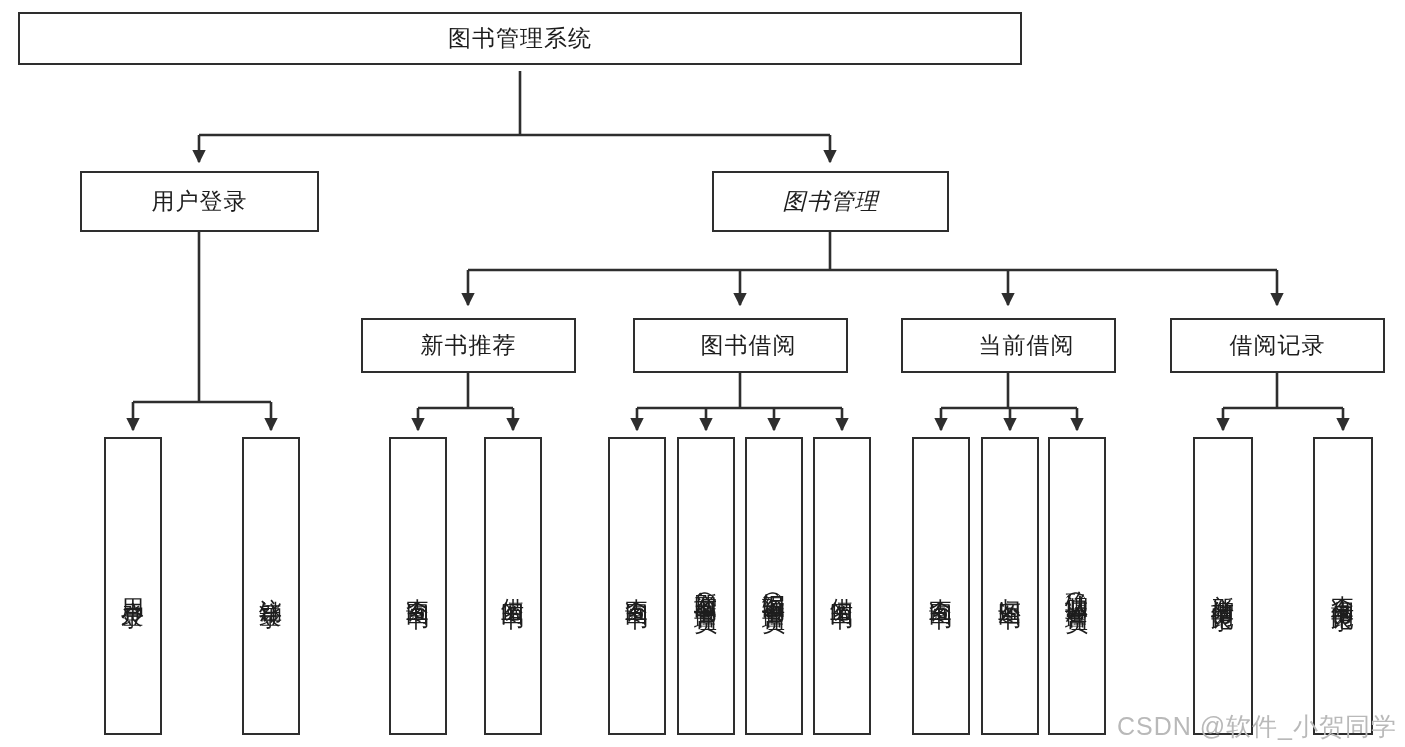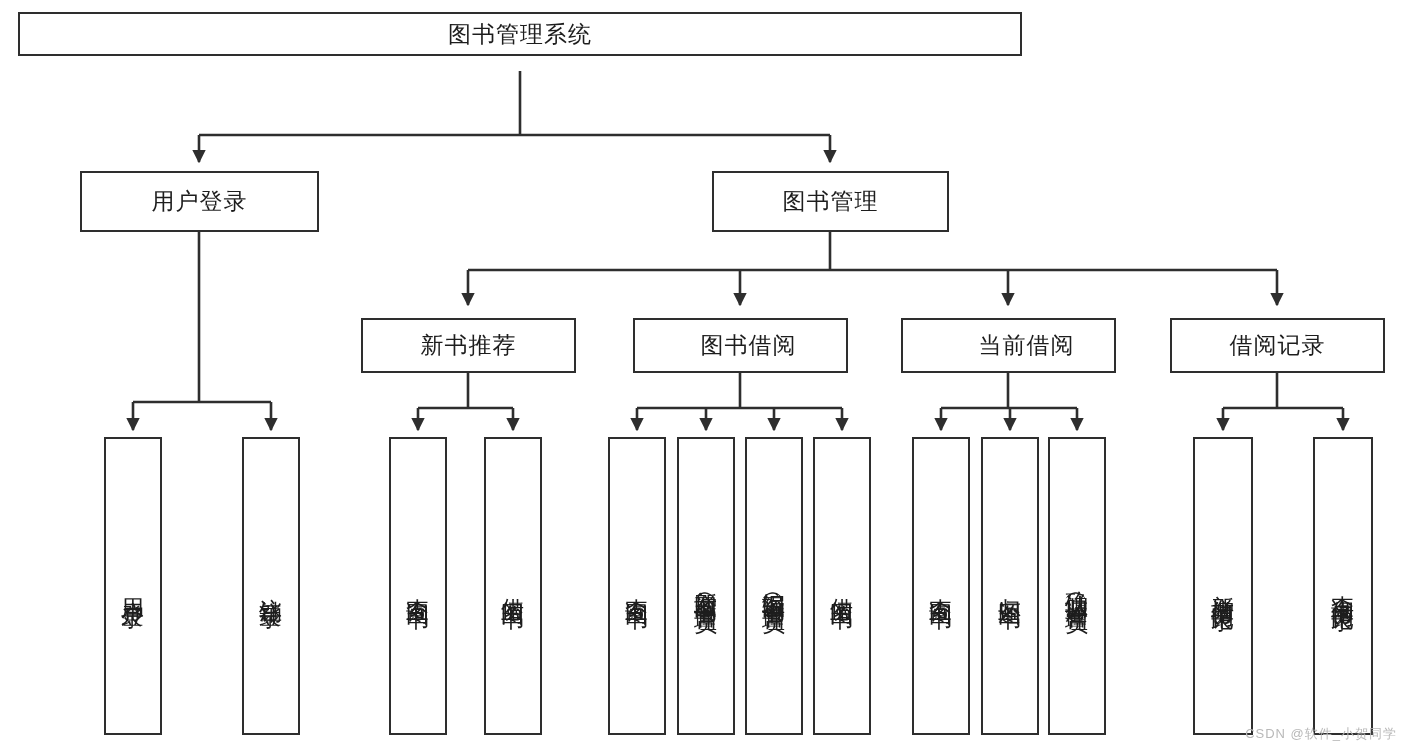--- a/index.html
+++ b/index.html
@@ -33,21 +33,21 @@
     white-space:nowrap;
   }
   .node.v > span{
     writing-mode:vertical-rl;
     text-orientation:upright;
     display:block;
   }
   #watermark{
     position:absolute;
     right:8px;bottom:4px;
-    font-size:13px;
+    font-size:25px;
     color:#b9b9b9;
     letter-spacing:1px;
     z-index:5;
     white-space:nowrap;
   }
 </style>
 </head>
 <body>
 
 <div id="stage">
@@ -95,28 +95,28 @@
       <path d="M 1010 408 L 1010 430" marker-end="url(#arw)"></path>
       <path d="M 1077 408 L 1077 430" marker-end="url(#arw)"></path>
 
       <path d="M 1277 373 L 1277 408"></path>
       <path d="M 1223 408 L 1343 408"></path>
       <path d="M 1223 408 L 1223 430" marker-end="url(#arw)"></path>
       <path d="M 1343 408 L 1343 430" marker-end="url(#arw)"></path>
     </g>
   </svg>
 
-  <div class="node h" style="left:18px;top:12px;width:1004px;height:44px;text-align:right;">
+  <div class="node h" style="left:18px;top:12px;width:1004px;height:53px;text-align:right;">
     <span>图书管理系统</span>
   </div>
 
   <div class="node h" style="left:80px;top:171px;width:239px;height:61px;">
     <span>用户登录</span>
   </div>
-  <div class="node h" style="left:712px;top:171px;width:237px;height:61px;">
+  <div class="node h" style="left:712px;top:171px;width:237px;height:61px;font-style:italic;">
     <span>图书管理</span>
   </div>
 
   <div class="node h" style="left:361px;top:318px;width:215px;height:55px;align-items:center;">
     <span>新书推荐</span>
   </div>
   <div class="node h" style="left:633px;top:318px;width:215px;height:55px;padding-left:16px;">
     <span>图书借阅</span>
   </div>
   <div class="node h" style="left:901px;top:318px;width:215px;height:55px;padding-left:36px;">

